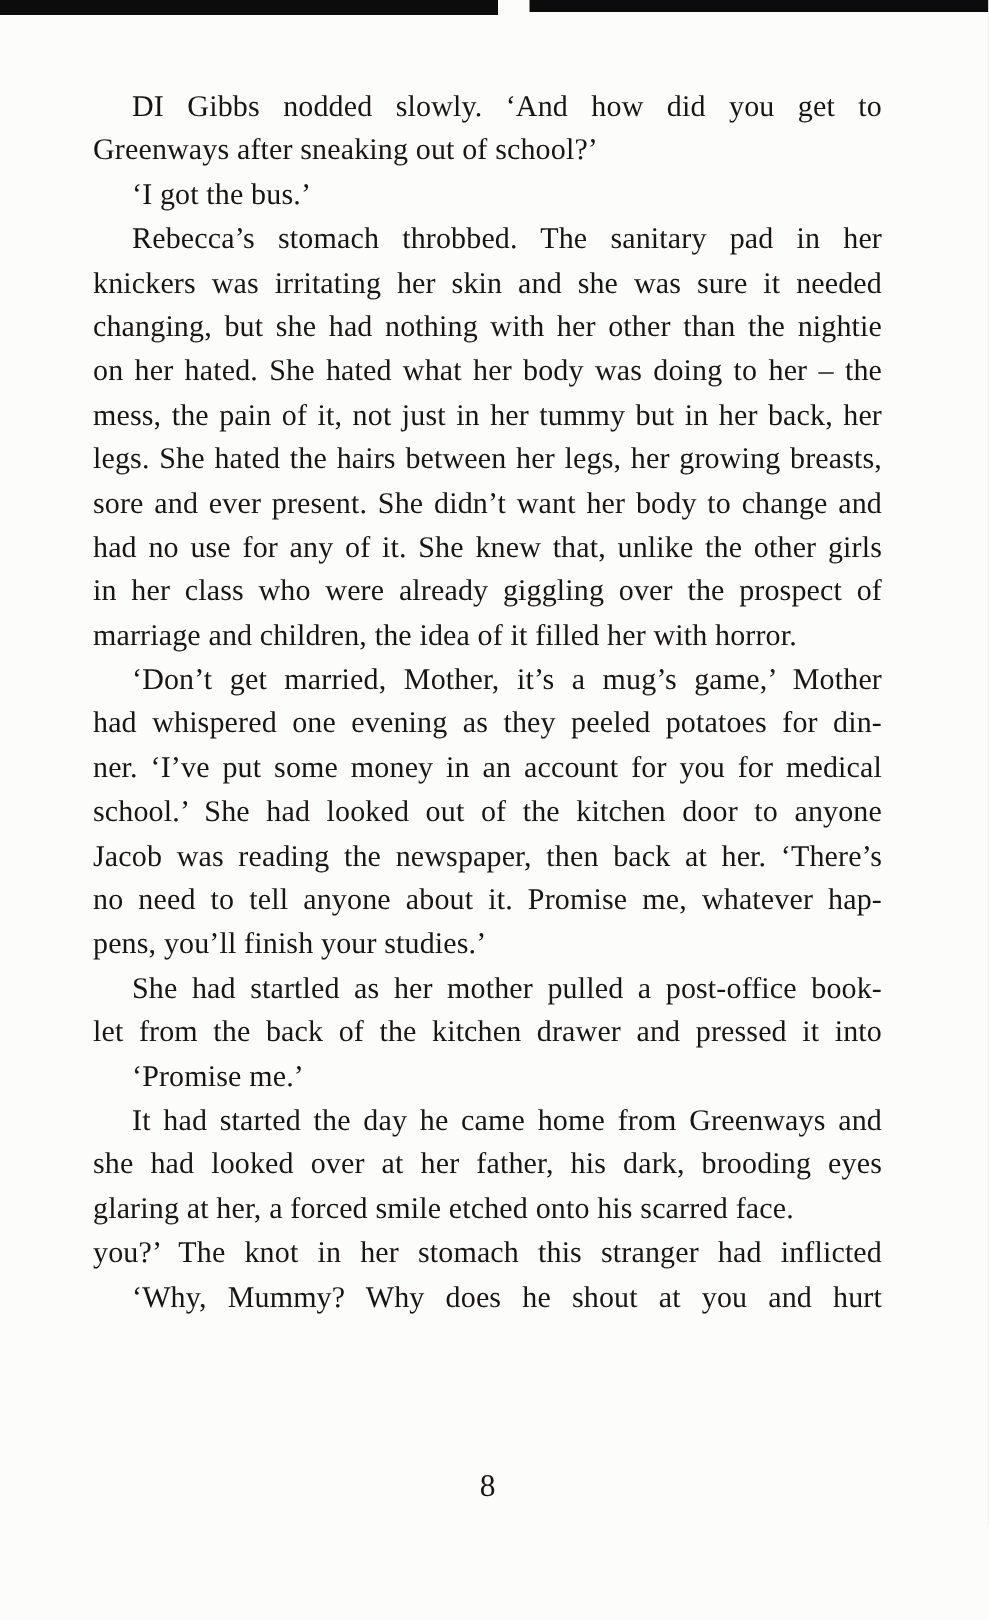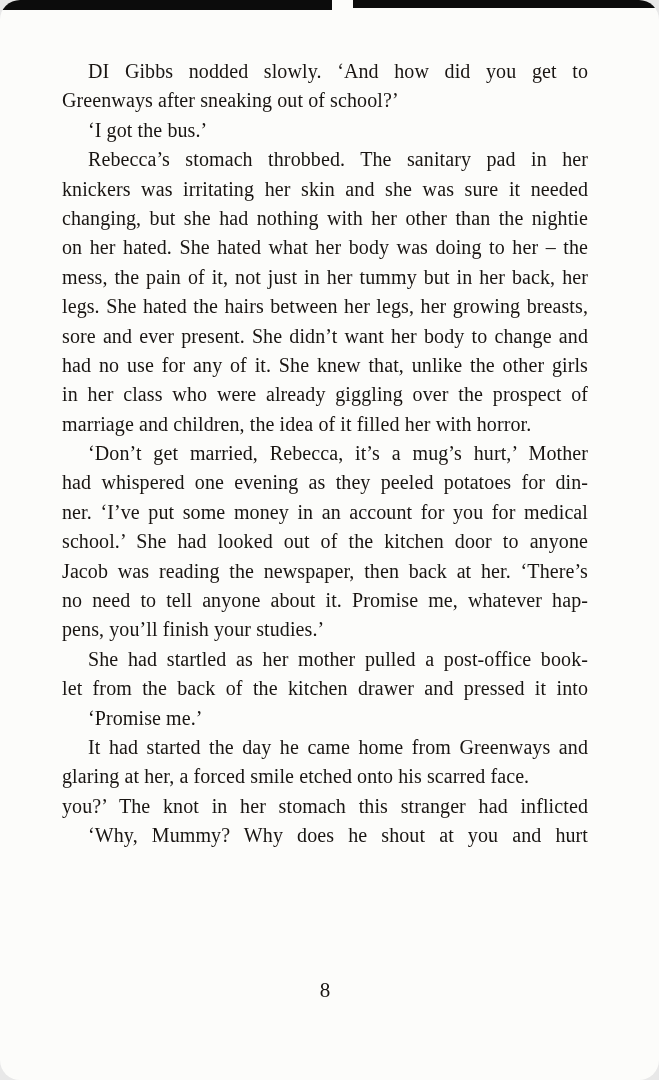--- a/index.html
+++ b/index.html
@@ -7,21 +7,20 @@
     padding: 0;
     background: #e8e8e8;
   }
   .page {
     position: relative;
     width: 659px;
     height: 1080px;
     background: #fcfcfa;
     overflow: hidden;
     font-family: "Liberation Serif", "DejaVu Serif", serif;
-    border-radius: 20px;
   }
   .scan-bar {
     position: absolute;
     top: 0;
   }
   .scan-bar-left {
     left: 0;
     width: 332px;
     height: 10px;
   }
@@ -73,30 +72,31 @@
       <div class="line indent just">Rebecca’s stomach throbbed. The sanitary pad in her</div>
       <div class="line just">knickers was irritating her skin and she was sure it needed</div>
       <div class="line just">changing, but she had nothing with her other than the nightie</div>
       <div class="line just">on her hated. She hated what her body was doing to her – the</div>
       <div class="line just">mess, the pain of it, not just in her tummy but in her back, her</div>
       <div class="line just">legs. She hated the hairs between her legs, her growing breasts,</div>
       <div class="line just">sore and ever present. She didn’t want her body to change and</div>
       <div class="line just">had no use for any of it. She knew that, unlike the other girls</div>
       <div class="line just">in her class who were already giggling over the prospect of</div>
       <div class="line">marriage and children, the idea of it filled her with horror.</div>
-      <div class="line indent just">‘Don’t get married, Rebecca, it’s a mug’s hurt,’ Mother</div>
+      <div class="line indent just">‘Don’t get married, Mother, it’s a mug’s game,’ Mother</div>
       <div class="line just">had whispered one evening as they peeled potatoes for din-</div>
       <div class="line just">ner. ‘I’ve put some money in an account for you for medical</div>
       <div class="line just">school.’ She had looked out of the kitchen door to anyone</div>
       <div class="line just">Jacob was reading the newspaper, then back at her. ‘There’s</div>
       <div class="line just">no need to tell anyone about it. Promise me, whatever hap-</div>
       <div class="line">pens, you’ll finish your studies.’</div>
       <div class="line indent just">She had startled as her mother pulled a post-office book-</div>
       <div class="line just">let from the back of the kitchen drawer and pressed it into</div>
       <div class="line indent">‘Promise me.’</div>
       <div class="line indent just">It had started the day he came home from Greenways and</div>
+      <div class="line just">she had looked over at her father, his dark, brooding eyes</div>
       <div class="line">glaring at her, a forced smile etched onto his scarred face.</div>
       <div class="line just">you?’ The knot in her stomach this stranger had inflicted</div>
       <div class="line indent just">‘Why, Mummy? Why does he shout at you and hurt</div>
     </div>
 
   <div class="page-number">8</div>
 </div>
 
 </body></html>

